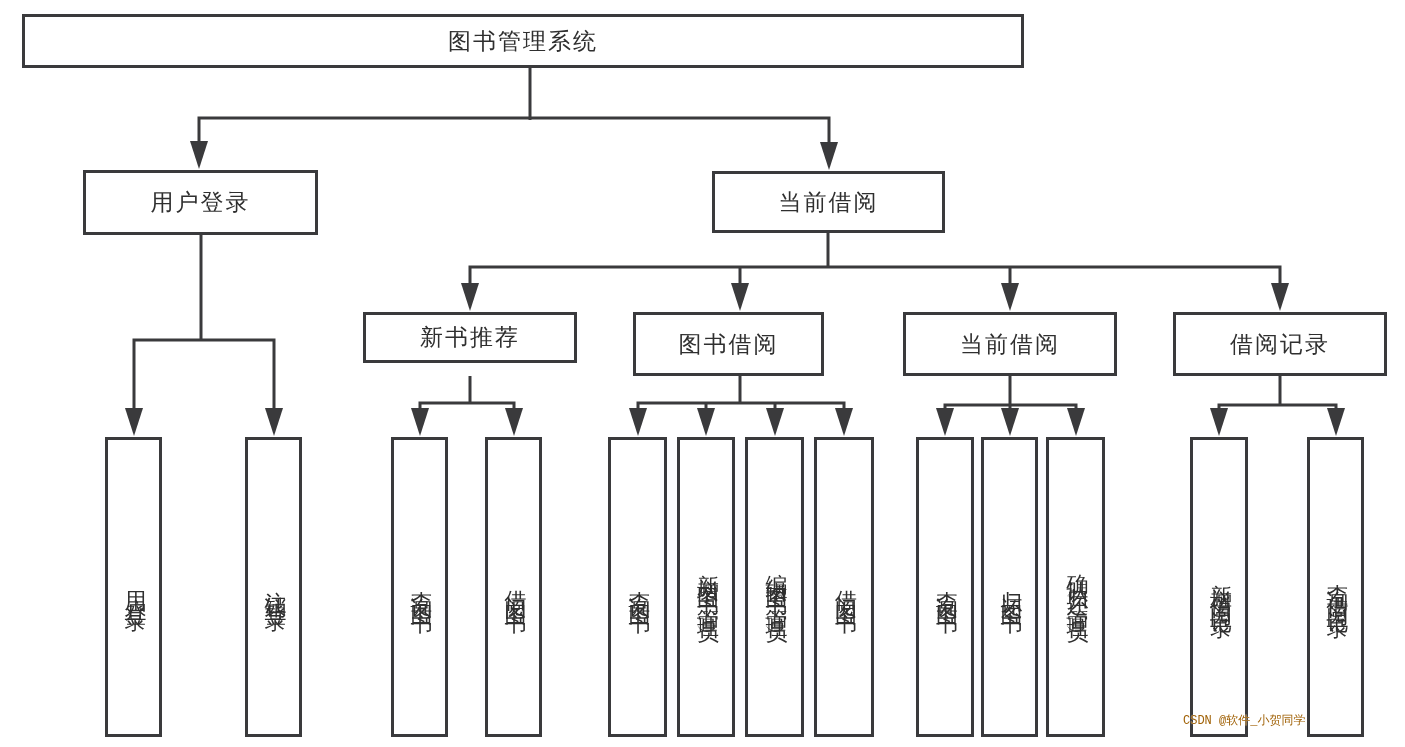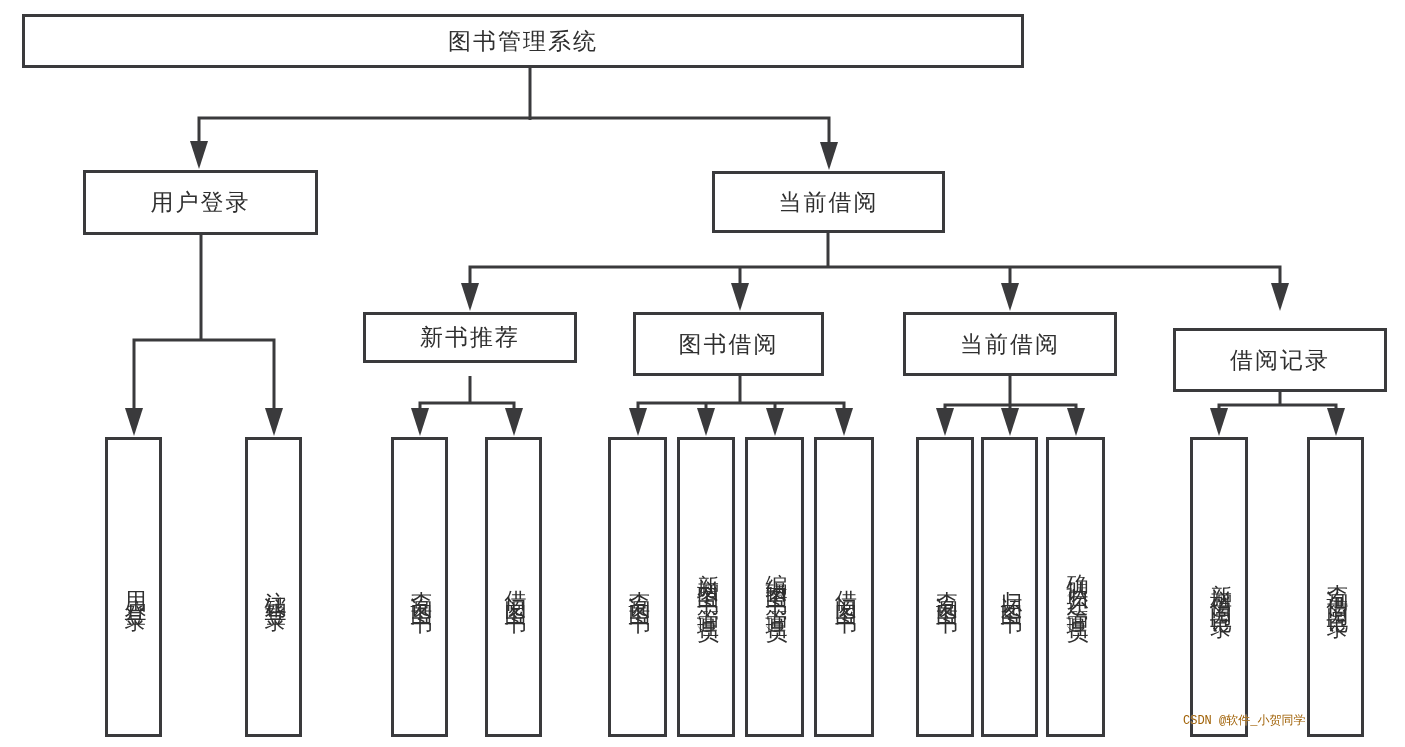--- a/index.html
+++ b/index.html
@@ -95,21 +95,21 @@
 
   <div class="box" style="left:363px;top:312px;width:214px;height:51px">
     <span class="hlabel">新书推荐</span>
   </div>
   <div class="box" style="left:633px;top:312px;width:191px;height:64px">
     <span class="hlabel">图书借阅</span>
   </div>
   <div class="box" style="left:903px;top:312px;width:214px;height:64px">
     <span class="hlabel">当前借阅</span>
   </div>
-  <div class="box" style="left:1173px;top:328px;width:214px;height:64px">
+  <div class="box" style="left:1173px;top:312px;width:214px;height:64px">
     <span class="hlabel">借阅记录</span>
   </div>
 
   <div class="box" style="left:105px;top:437px;width:57px;height:300px">
     <span class="vtext">用户登录</span>
   </div>
   <div class="box" style="left:245px;top:437px;width:57px;height:300px">
     <span class="vtext">注销登录</span>
   </div>
 

